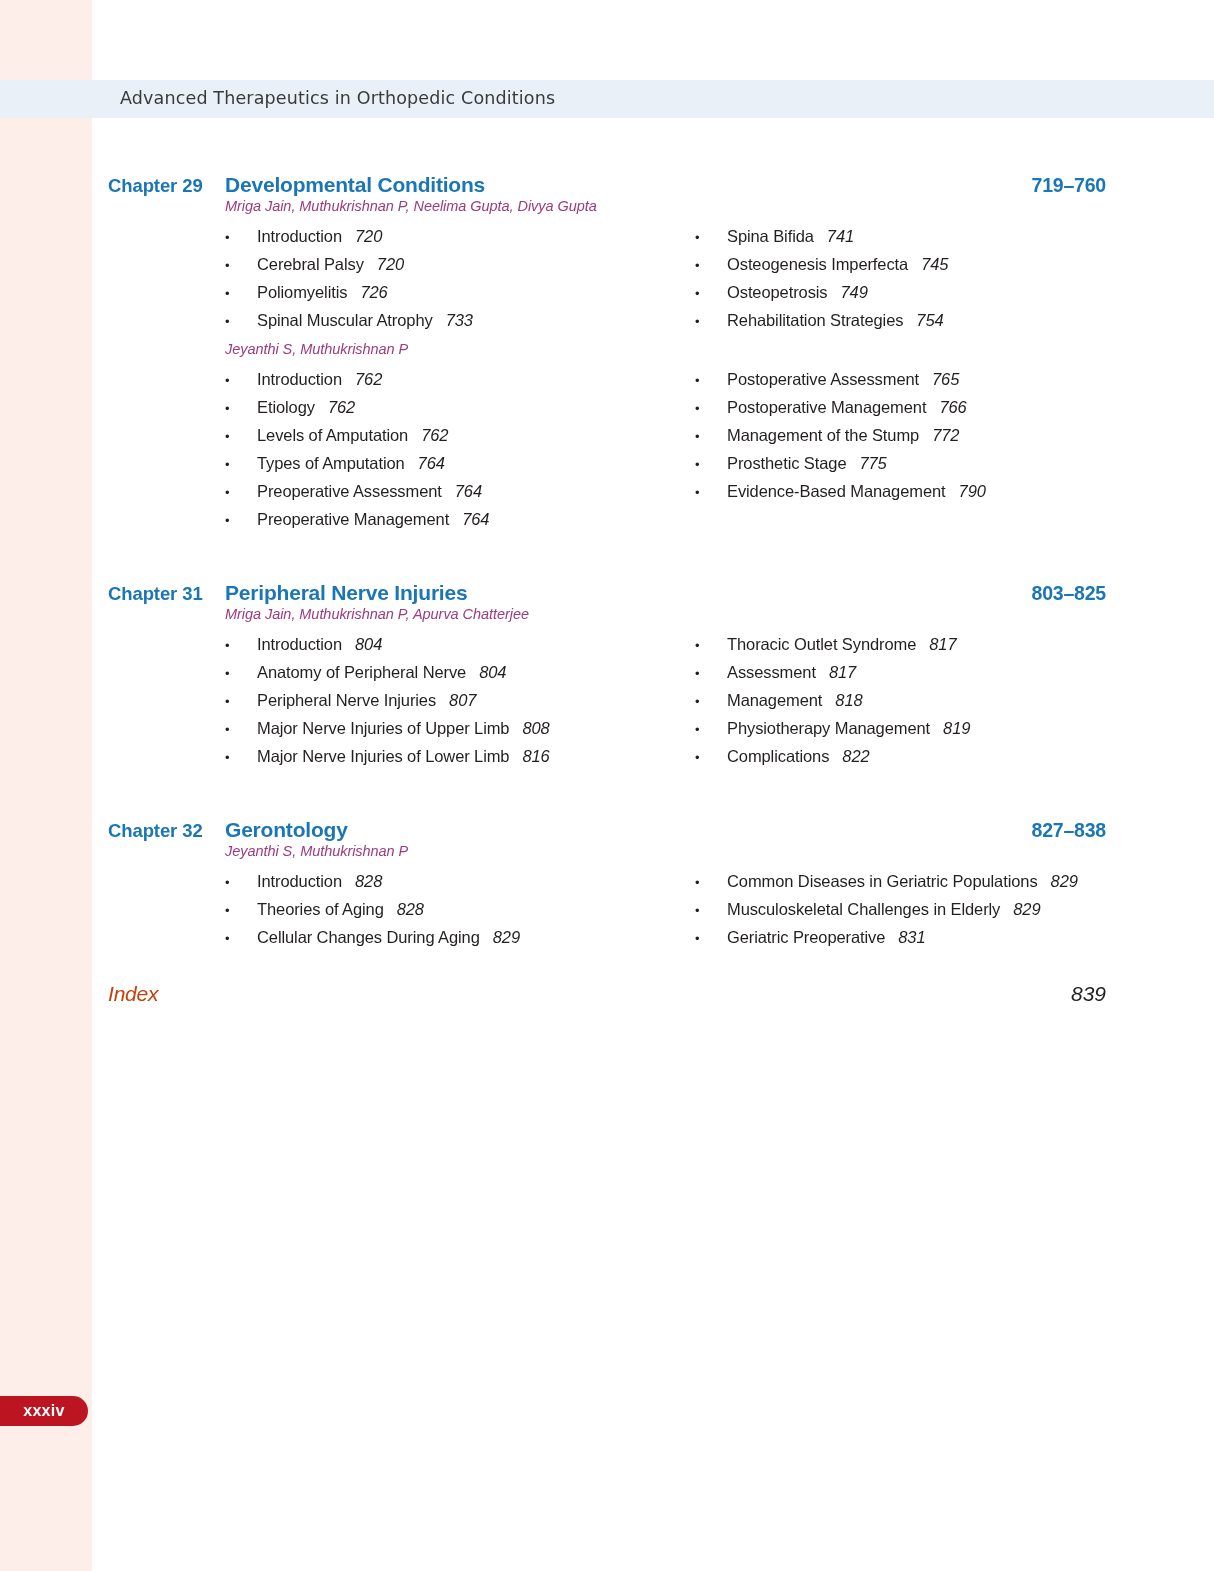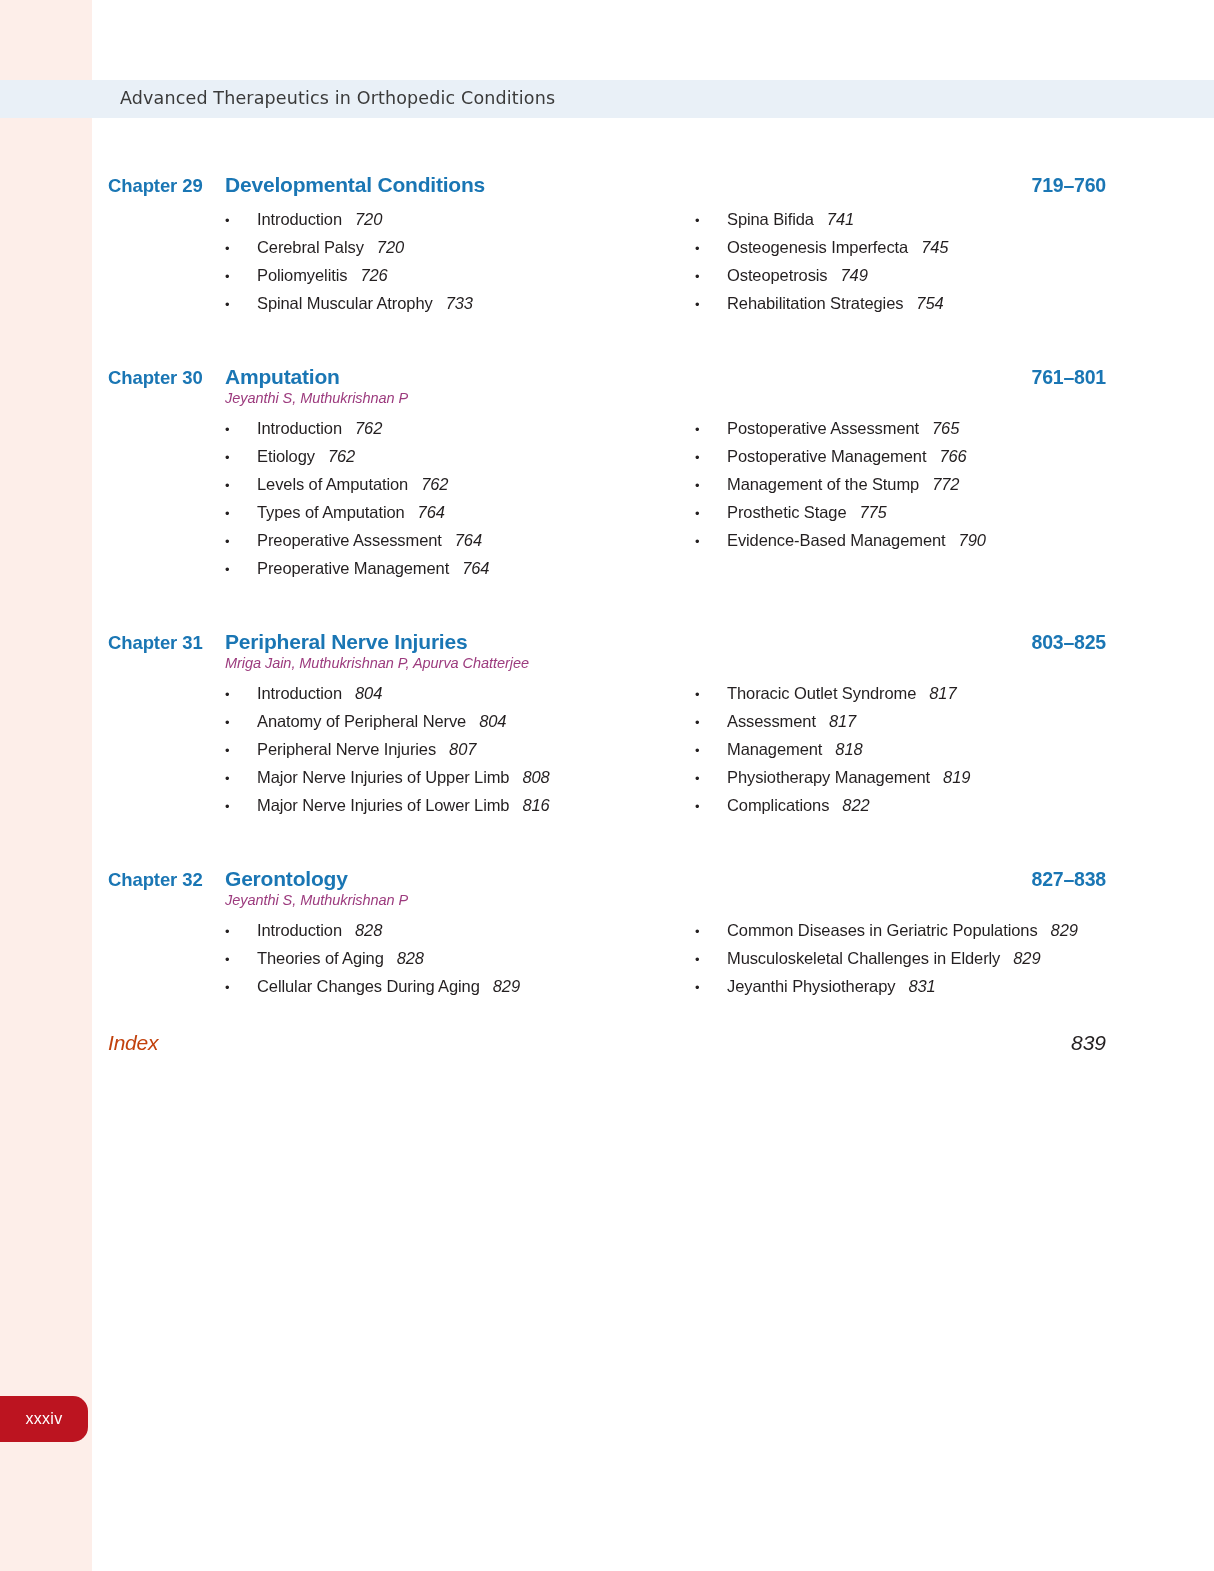--- a/index.html
+++ b/index.html
@@ -42,26 +42,26 @@
     font-size: 17.5px;
     letter-spacing: 0.15px;
     color: #3a3a3a;
     white-space: nowrap;
   }
 
   .page-badge {
     position: absolute;
     left: 0; top: 1396px;
     width: 88px;
-    height: 46px;
+    height: 30px;
     background: #bc1420;
     border-top-right-radius: 15px;
     border-bottom-right-radius: 15px;
     color: #ffffff;
-    font-weight: normal;
+    font-weight: bold;
     font-size: 16px;
     display: flex;
     align-items: center;
     justify-content: center;
     letter-spacing: 0.3px;
   }
 
   
   .content {
     position: absolute;
@@ -221,20 +221,21 @@
 
   <div class="content">
     <div id="chapters-container">
         <div class="chapter">
           <div class="chap-headline">
             <span class="chap-label">Chapter 29</span>
             <span class="chap-title">Developmental Conditions</span>
             <span class="dotfill"></span>
             <span class="chap-pages">719–760</span>
           </div>
+          <div class="authors">Mriga Jain, Muthukrishnan P, Neelima Gupta, Divya Gupta</div>
           <div class="entries">
             <div class="col">
               <div class="entry">
                 <span class="bullet">•</span>
                 <span class="entry-title">Introduction</span>
                 <span class="entry-page">720</span>
               </div>
               <div class="entry">
                 <span class="bullet">•</span>
                 <span class="entry-title">Cerebral Palsy</span>
@@ -269,26 +270,20 @@
               </div>
               <div class="entry">
                 <span class="bullet">•</span>
                 <span class="entry-title">Rehabilitation Strategies</span>
                 <span class="entry-page">754</span>
               </div>
             </div>
           </div>
         </div>
         <div class="chapter">
-          <div class="chap-headline">
-            <span class="chap-label">Chapter 30</span>
-            <span class="chap-title">Amputation</span>
-            <span class="dotfill"></span>
-            <span class="chap-pages">761–801</span>
-          </div>
           <div class="authors">Jeyanthi S, Muthukrishnan P</div>
           <div class="entries">
             <div class="col">
               <div class="entry">
                 <span class="bullet">•</span>
                 <span class="entry-title">Introduction</span>
                 <span class="entry-page">762</span>
               </div>
               <div class="entry">
                 <span class="bullet">•</span>
@@ -442,21 +437,21 @@
                 <span class="entry-title">Common Diseases in Geriatric Populations</span>
                 <span class="entry-page">829</span>
               </div>
               <div class="entry">
                 <span class="bullet">•</span>
                 <span class="entry-title">Musculoskeletal Challenges in Elderly</span>
                 <span class="entry-page">829</span>
               </div>
               <div class="entry">
                 <span class="bullet">•</span>
-                <span class="entry-title">Jeyanthi Physiotherapy</span>
+                <span class="entry-title">Geriatric Preoperative</span>
                 <span class="entry-page">831</span>
               </div>
             </div>
           </div>
         </div>
       </div>
 
     <div class="index-row">
       <span class="index-label">Index</span>
       <span class="index-dotfill"></span>

